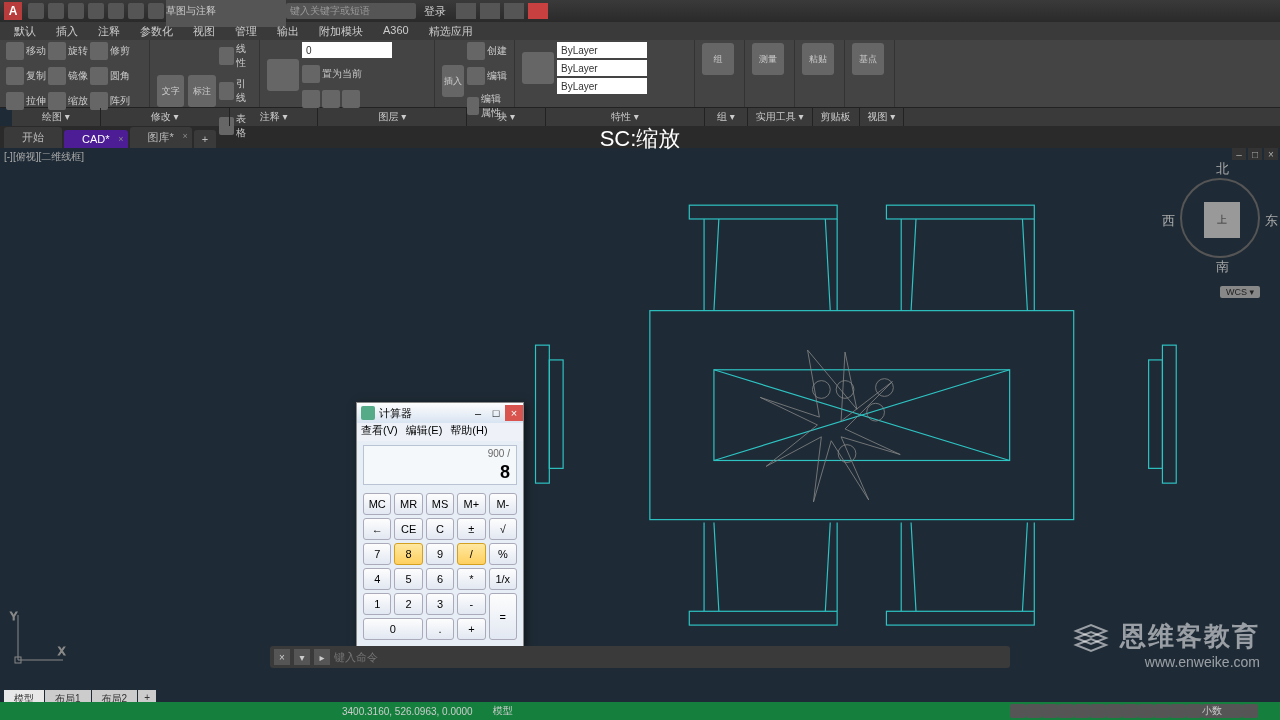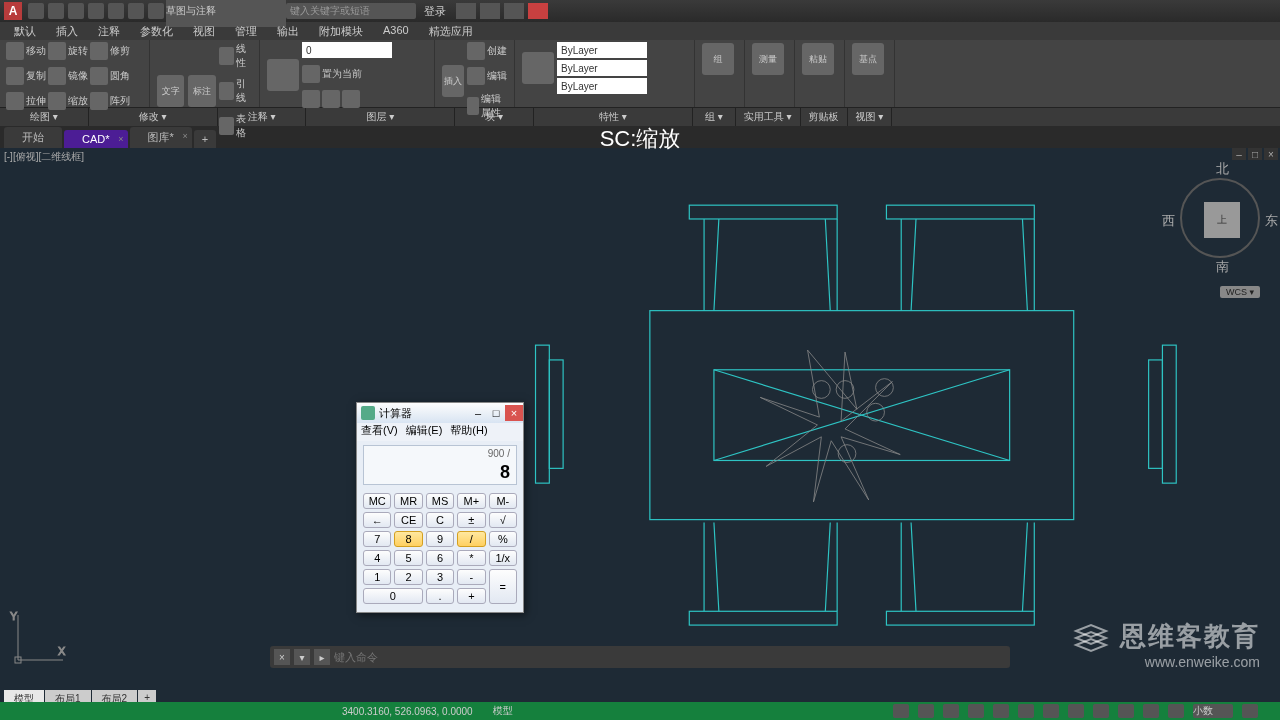--- a/index.html
+++ b/index.html
@@ -18,21 +18,21 @@
 .menubar { height:18px; background:#3a3a3a; display:flex; padding-left:4px; }
 .menubar span { color:#ccc; font-size:11px; padding:2px 10px; }
 
 .ribbon { height:68px; background:#444; display:flex; border-bottom:1px solid #222; }
 .ribbon-group { border-right:1px solid #333; padding:2px 6px; display:flex; flex-direction:column; justify-content:space-between; }
 .ribbon-group .tool { width:18px; height:18px; background:#666; border-radius:2px; }
 .ribbon-group .bigtool { width:32px; height:32px; background:#666; border-radius:3px; margin:1px; display:flex; flex-direction:column; align-items:center; justify-content:center; }
 .ribbon-group .wide { display:flex; flex-direction:column; gap:7px; }
 .ribbon-group .row { display:flex; gap:2px; align-items:center; }
 .ribbon-group .dropdown { background:#fff; height:16px; font-size:10px; padding:0 4px; min-width:90px; display:flex; align-items:center; color:#333;}
-.ribbon-footer { height:18px; background:#3a3a3a; display:flex; }
+.ribbon-footer { height:18px; background:#3a3a3a; display:flex;margin-left:12px; }
 .ribbon-footer span { color:#ccc; font-size:10px; padding:2px 30px; border-right:1px solid #222; }
 
 .tabs { height:22px; background:#2a2a2a; display:flex; align-items:flex-end; padding-left:4px; }
 .tab { background:#3a3a3a; color:#bbb; font-size:11px; padding:3px 18px; margin-right:2px; border-radius:3px 3px 0 0; position:relative;}
 .tab.active { background:#4c1d95; color:#fff; }
 .tab .close { position:absolute; right:4px; top:4px; font-size:9px; color:#888;}
 .tab.plus { padding:3px 8px; }
 
 .canvas { position:absolute; top:148px; left:0; right:0; bottom:20px; background:#1e2a35; }
 .canvas-title { position:absolute; top:-24px; left:50%; transform:translateX(-50%); color:#fff; font-size:22px; }
@@ -56,40 +56,40 @@
 .calc-title { height:20px; background:linear-gradient(#fdfdfd,#d8e4f2); display:flex; align-items:center; font-size:11px; padding-left:4px; }
 .calc-title .icon { width:14px; height:14px; background:#5a8; margin-right:4px; border-radius:2px;}
 .calc-title .wins { margin-left:auto; display:flex; }
 .calc-title .wins span { width:18px; height:16px; display:flex; align-items:center; justify-content:center; font-size:11px;}
 .calc-title .wins .x { background:#d9534f; color:#fff;}
 .calc-menu { height:18px; display:flex; font-size:11px; padding-left:4px; gap:8px; background:#eef2f8;}
 .calc-display { margin:4px 6px; background:#f5f8fb; border:1px solid #b8c4d4; height:40px; text-align:right; padding:2px 6px; }
 .calc-display .hist { font-size:10px; color:#666; height:14px;}
 .calc-display .cur { font-size:18px; font-weight:bold;}
 .calc-grid { display:grid; grid-template-columns:repeat(5,1fr); gap:3px; padding:4px 6px 8px; }
-.calc-btn { height:16px; background:linear-gradient(#fdfdfd,#e2e8f2); border:1px solid #aab; border-radius:3px; font-size:11px; display:flex; align-items:center; justify-content:center; cursor:pointer;}
+.calc-btn { height:22px; background:linear-gradient(#fdfdfd,#e2e8f2); border:1px solid #aab; border-radius:3px; font-size:11px; display:flex; align-items:center; justify-content:center; cursor:pointer;}
 .calc-btn.hl { background:linear-gradient(#ffe8a0,#ffd060); border-color:#d4a020;}
 .calc-btn.wide { grid-column:span 2; }
 .calc-btn.tall { grid-row:span 2; height:auto;}
 
 .ucs { position:absolute; bottom:28px; left:8px; color:#888; font-size:11px; }
 .ucs svg { width:60px; height:60px; }
 
 .cmdline { position:absolute; bottom:32px; left:270px; right:270px; height:22px; background:#3a3a3a; border-radius:3px; display:flex; align-items:center; padding:0 4px; }
 .cmdline .x { width:16px; height:16px; background:#555; color:#ccc; font-size:10px; display:flex; align-items:center; justify-content:center; margin-right:4px;}
 .cmdline input { flex:1; background:transparent; border:none; color:#999; font-size:11px; outline:none;}
 
 .layout-tabs { position:absolute; bottom:12px; left:4px; height:18px; display:flex; }
 .layout-tabs span { background:#ccc; color:#333; font-size:10px; padding:2px 10px; margin-right:1px; border-radius:0 0 3px 3px;}
 .layout-tabs span.active { background:#e8e8e8; }
 .layout-tabs span.plus { padding:2px 6px; }
 
 .statusbar { position:absolute; bottom:0; left:0; right:0; height:18px; background:#15803d; display:flex; align-items:center; color:#ccc; font-size:10px; padding:0 22px; }
 .statusbar .coords { margin-left:320px; }
-.statusbar .icons { display:flex; gap:9px; margin-left:auto;}
+.statusbar .icons { display:flex; gap:0; margin-left:auto;}
 .statusbar .icons span { width:16px; height:14px; background:#555; border-radius:2px;}
 
 .watermark { position:absolute; bottom:30px; right:20px; color:rgba(255,255,255,.55); text-align:right; }
 .watermark .logo { font-size:26px; font-weight:bold; letter-spacing:2px;}
 .watermark .url { font-size:14px;}
 .watermark svg { vertical-align:middle; }
 </style>
 </head>
 <body>
 

